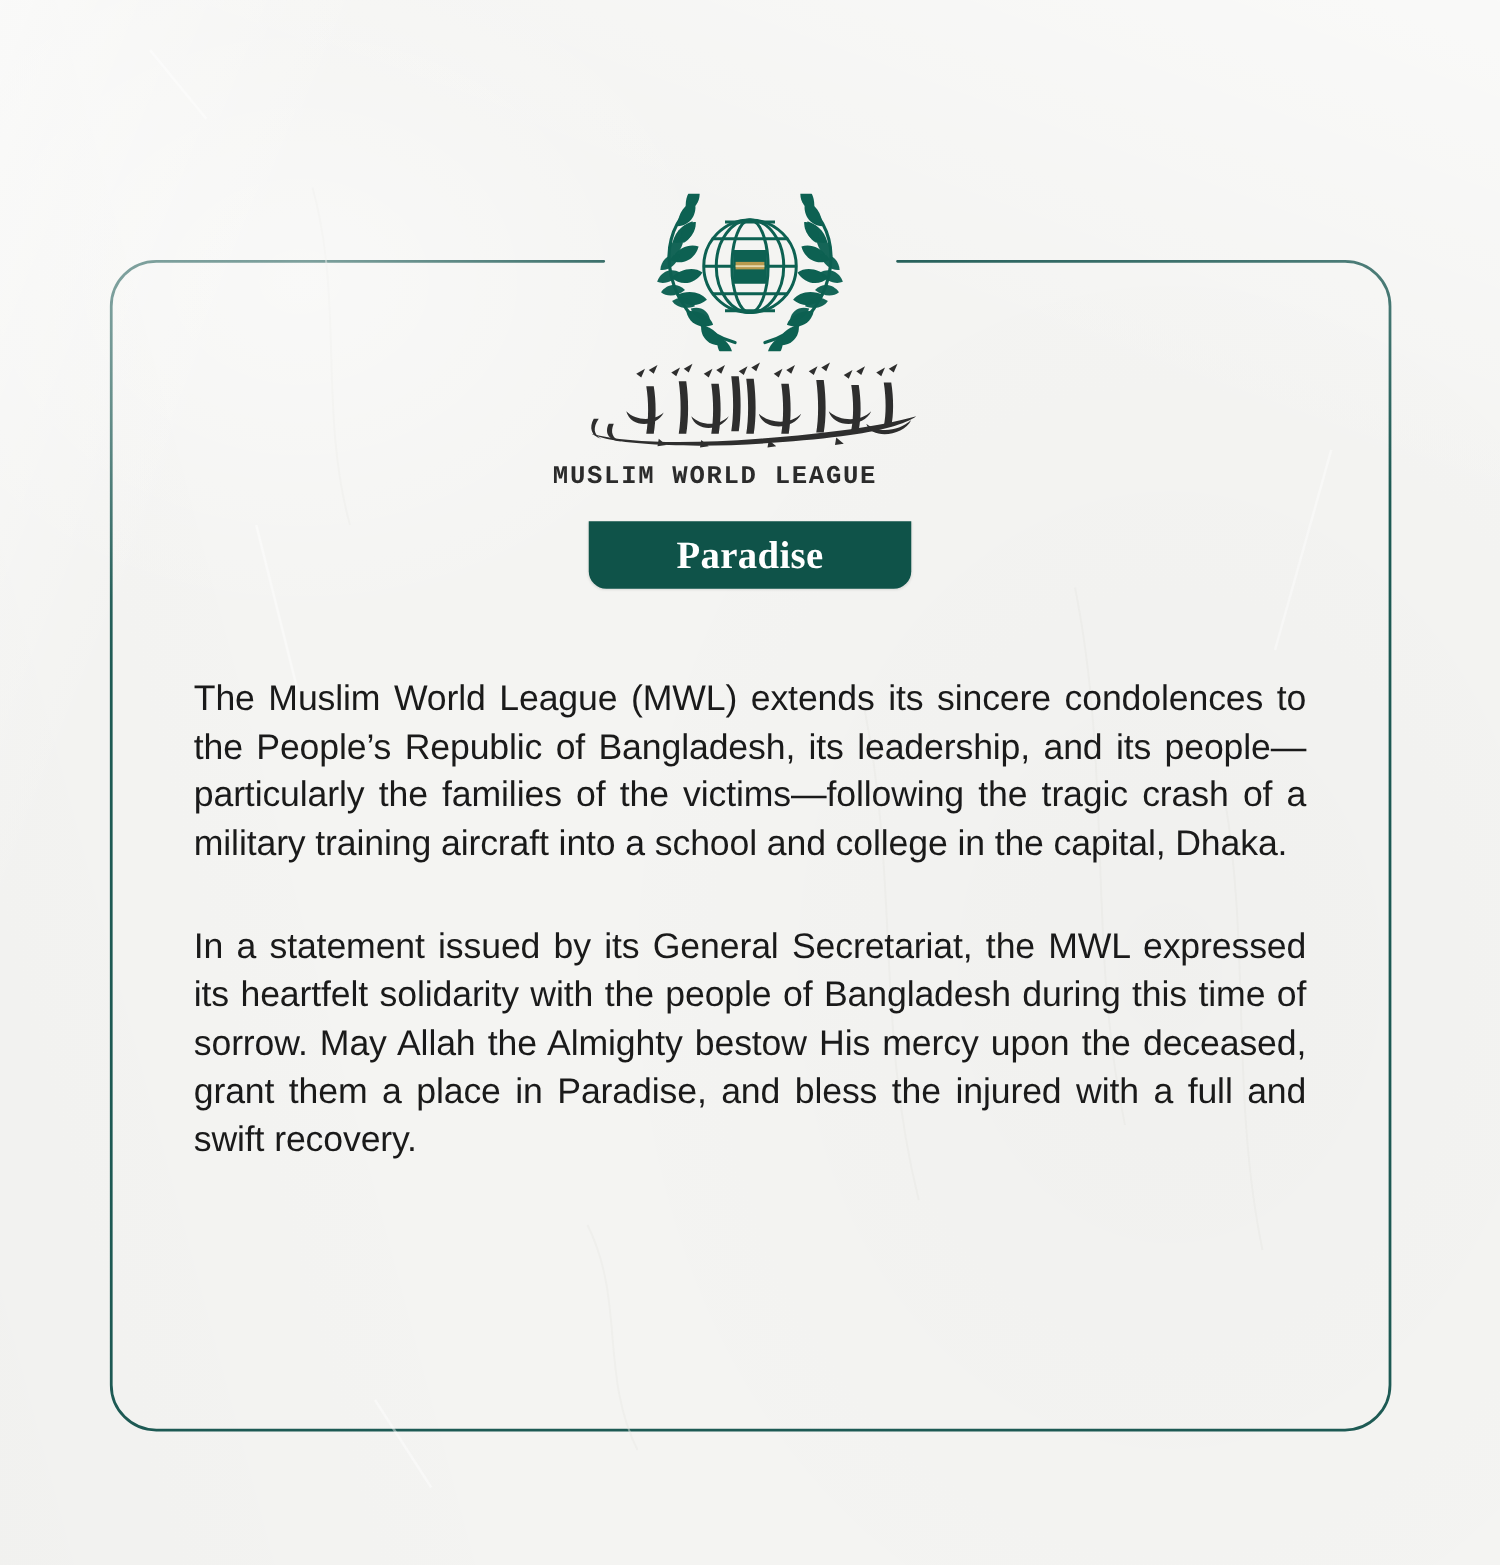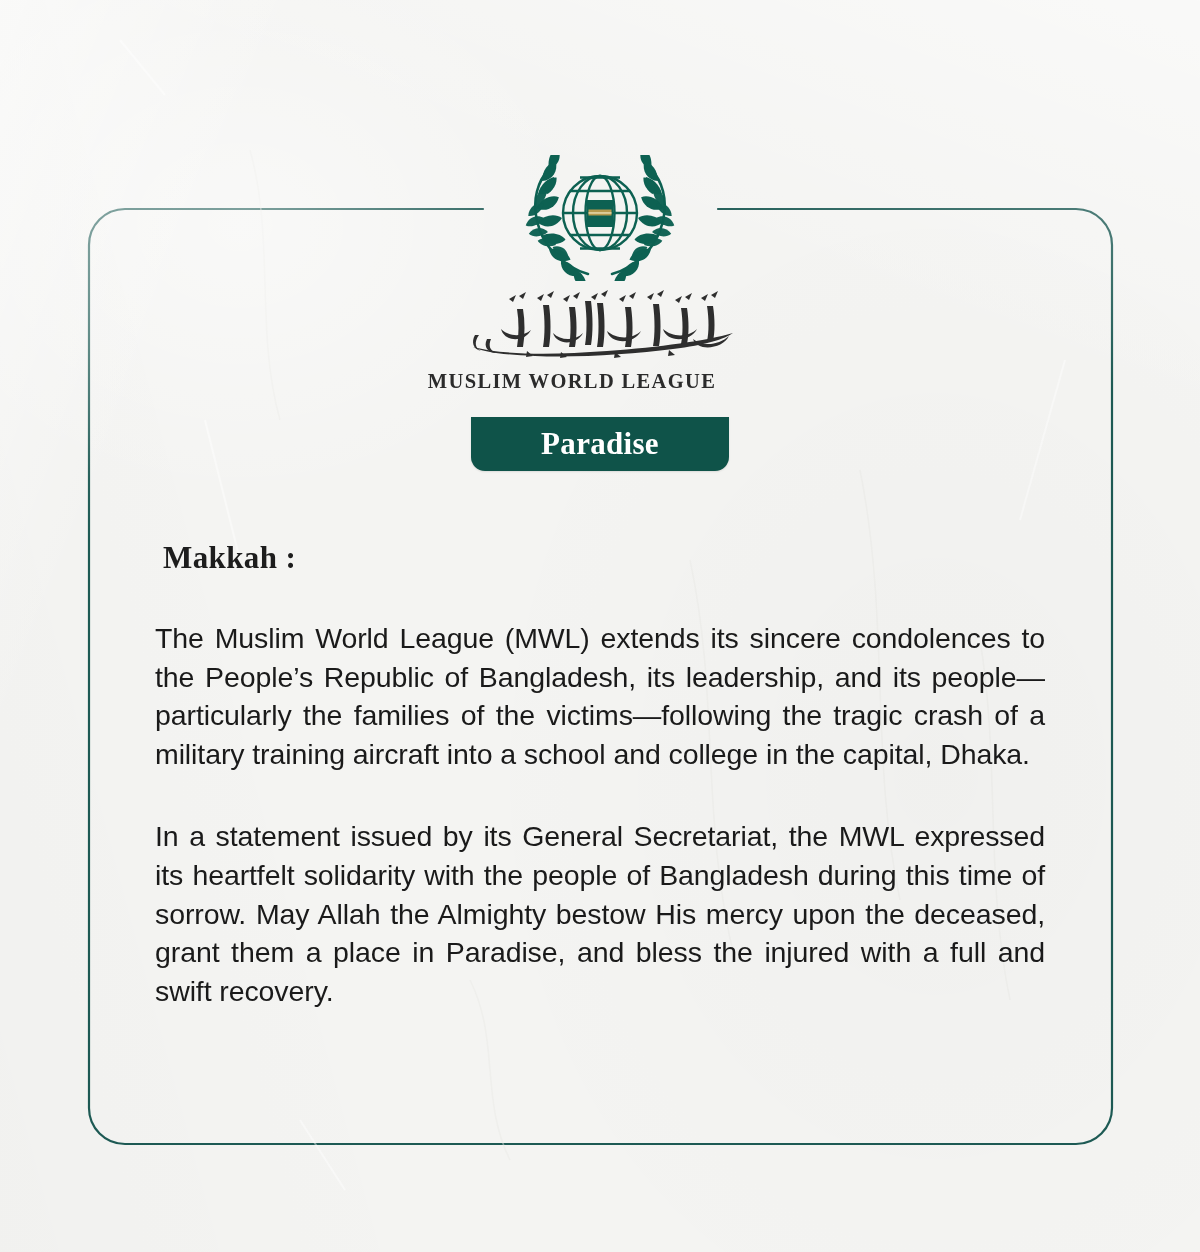--- a/index.html
+++ b/index.html
@@ -83,21 +83,21 @@
     align-items: center;
     justify-content: center;
   }
   #arabic-title svg { display: block; }
 
   #org-name-en {
     position: absolute;
     left: 0;
     width: 1144px;
     top: 370px;
-    font-family: Liberation Serif, serif;
+    font-family: Liberation Mono, monospace;
     font-weight: 700;
     font-size: 20.5px;
     letter-spacing: 1.35px;
     color: #2b2b2b;
     text-align: center;
     white-space: nowrap;
   }
 
   #statement-badge {
     position: absolute;
@@ -307,16 +307,15 @@
       </g>
     </svg>
   </div>
 
   <div id="org-name-en">MUSLIM WORLD LEAGUE</div>
 
   <div id="statement-badge">Paradise</div>
 </div>
 
 <div id="statement-body">
-  <div id="dateline">Makkah :</div>
   <p class="statement-paragraph last-line-natural">The Muslim World League (MWL) extends its sincere condolences to the People’s Republic of Bangladesh, its leadership, and its people—particularly the families of the victims—following the tragic crash of a military training aircraft into a school and college in the capital, Dhaka.</p>
   <p class="statement-paragraph last-line-natural">In a statement issued by its General Secretariat, the MWL expressed its heartfelt solidarity with the people of Bangladesh during this time of sorrow. May Allah the Almighty bestow His mercy upon the deceased, grant them a place in Paradise, and bless the injured with a full and swift recovery.</p>
 </div>
 
 </body></html>

